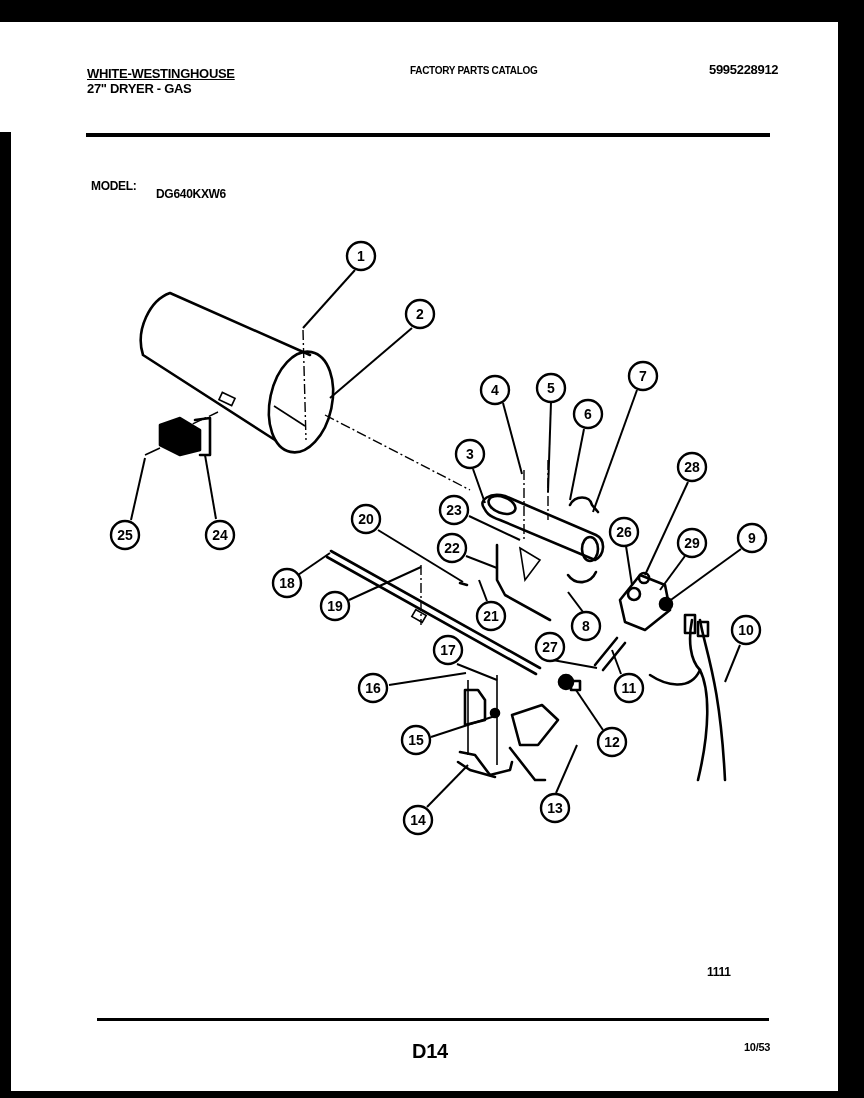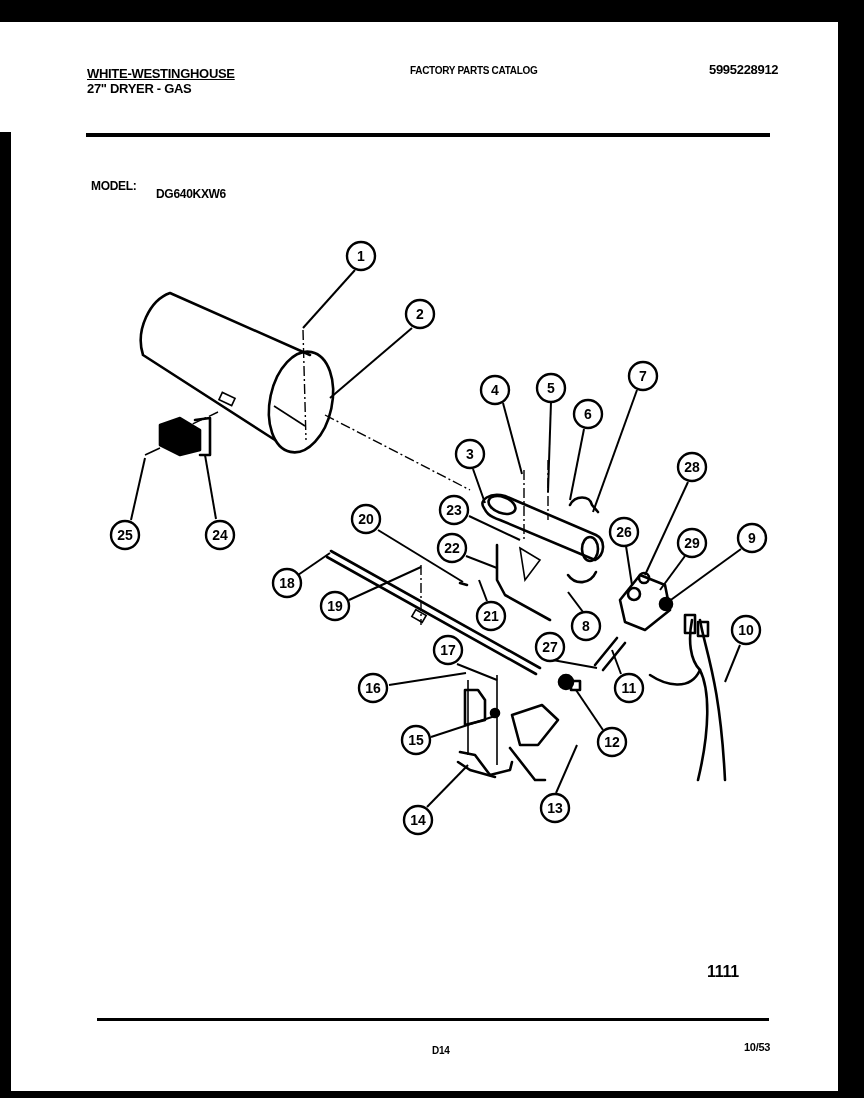--- a/index.html
+++ b/index.html
@@ -256,16 +256,16 @@
         <circle class="callout-circle" cx="692" cy="467" r="14"></circle>
         <text class="callout-text" x="692" y="467">28</text>
       </g>
     <g>
         <circle class="callout-circle" cx="692" cy="543" r="14"></circle>
         <text class="callout-text" x="692" y="543">29</text>
       </g>
   </g>
 </svg>
 
-<div class="hdr" style="left:707px;top:965px;font-size:16px;">1111</div>
+<div class="hdr" style="left:707px;top:965px;font-size:12px;">1111</div>
 <div class="rule" style="left:97px;top:1018px;width:672px;height:3px;"></div>
-<div class="hdr" style="left:432px;top:1044px;font-size:10px;text-align:right;">D14</div>
+<div class="hdr" style="left:412px;top:1044px;font-size:20px;text-align:right;">D14</div>
 <div class="hdr" style="left:744px;top:1040px;font-size:11px;">10/53</div>
 
 </body></html>

